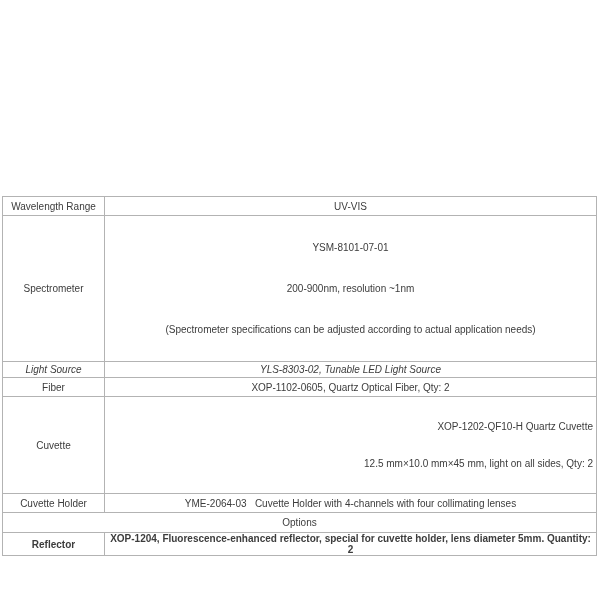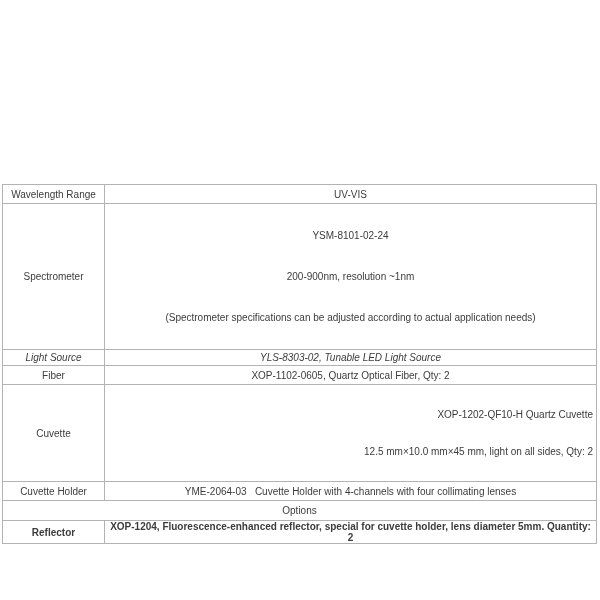--- a/index.html
+++ b/index.html
@@ -10,21 +10,21 @@
   body {
     width: 600px;
     height: 600px;
     position: relative;
     font-family: "Liberation Sans", sans-serif;
     color: #3c3c3c;
   }
   .spec-table {
     position: absolute;
     left: 2px;
-    top: 184px;
+    top: 196px;
     width: 595px;
     border-collapse: collapse;
     table-layout: fixed;
     font-size: 10px;
     color: #3c3c3c;
   }
   .spec-table td {
     border: 1px solid #b3b3b3;
     text-align: center;
     vertical-align: middle;
@@ -54,21 +54,21 @@
     <col class="col-value">
   </colgroup>
   <tbody>
     <tr class="r1">
       <td>Wavelength Range</td>
       <td>UV-VIS</td>
     </tr>
     <tr class="r2">
       <td>Spectrometer</td>
       <td>
-        <div class="line">YSM-8101-02-24</div>
+        <div class="line">YSM-8101-07-01</div>
         <div class="line">200-900nm, resolution ~1nm</div>
         <div class="line">(Spectrometer specifications can be adjusted according to actual application needs)</div>
       </td>
     </tr>
     <tr class="r3">
       <td>Light Source</td>
       <td>YLS-8303-02, Tunable LED Light Source</td>
     </tr>
     <tr class="r4">
       <td>Fiber</td>

